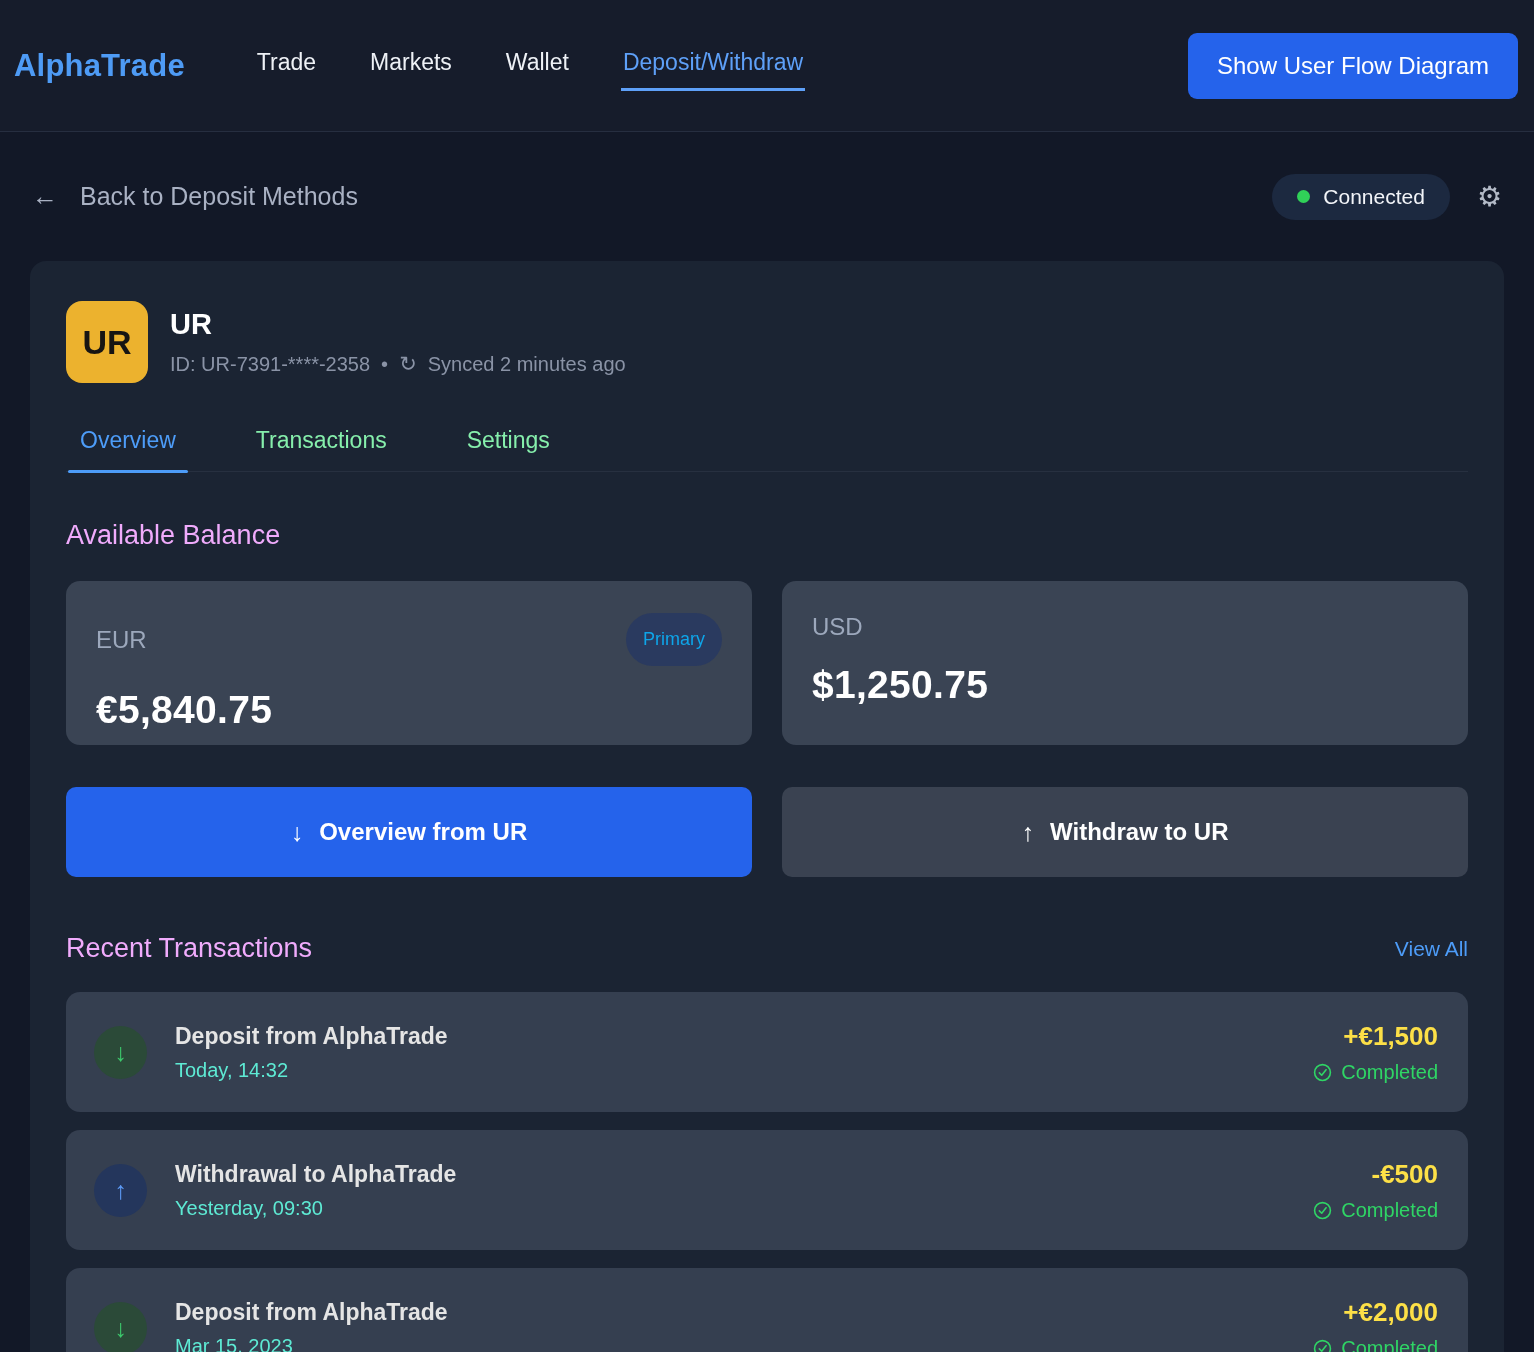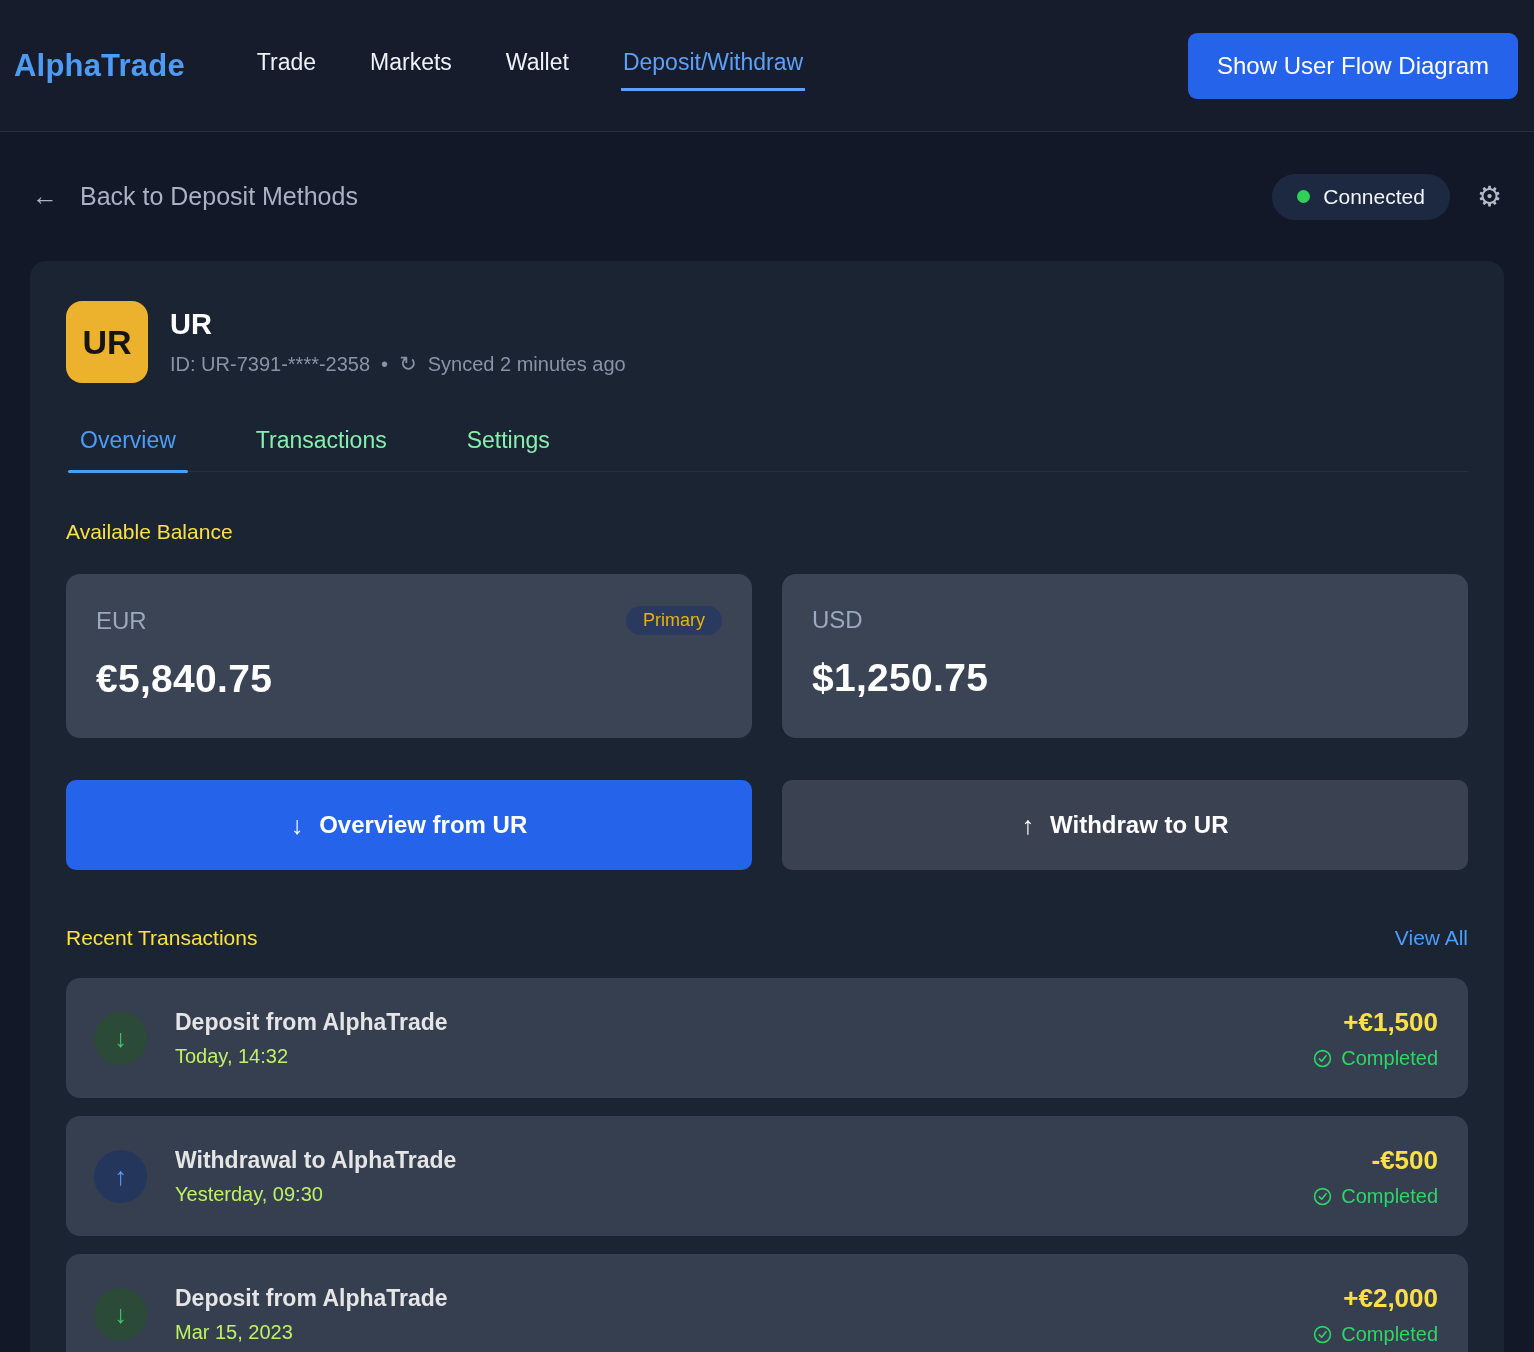--- a/index.html
+++ b/index.html
@@ -51,30 +51,30 @@
   .acct-name { font-size:29px; font-weight:700; color:#fff; }
   .acct-sub { margin-top:11px; font-size:20px; color:#8a93a6; display:flex; align-items:center; gap:11px; }
   .sync-icon { font-size:21px; }
 
   
   .tabs { margin-top:44px; display:flex; gap:56px; border-bottom:1px solid #273040; padding:0 2px; }
   .tab { font-size:23px; color:#86efac; padding:0 12px 17px; cursor:pointer; position:relative; }
   .tab.active { color:#4d9cf8; }
   .tab.active::after { content:""; position:absolute; left:0; right:0; bottom:-2px; height:3px; background:#4d9cf8; border-radius:2px; }
 
-  .section-label { margin-top:48px; font-size:21px; color:#fde047; }
+  .section-label { margin-top:48px; font-size:27px; color:#f0abfc; }
 
   
   .bal-grid { margin-top:30px; display:grid; grid-template-columns:1fr 1fr; gap:30px; }
   .bal-card { background:#3a4454; border-radius:14px; padding:32px 30px; height:164px; }
   .bal-top { display:flex; align-items:center; justify-content:space-between; }
   .bal-cur { font-size:24px; color:#9ca8bc; }
   .primary-badge {
-    background:#2a3a5f; color:#eab308; font-size:18px;
-    padding:4px 17px; border-radius:999px;
+    background:#2a3a5f; color:#0ea5e9; font-size:18px;
+    padding:16px 17px; border-radius:999px;
   }
   .bal-amt { margin-top:22px; font-size:39px; font-weight:700; color:#fff; letter-spacing:.3px; }
 
   
   .btn-grid { margin-top:42px; display:grid; grid-template-columns:1fr 1fr; gap:30px; }
   .action-btn {
     height:90px; border:none; border-radius:10px; cursor:pointer;
     font-family:inherit; font-size:24px; font-weight:600; color:#fff;
     display:flex; align-items:center; justify-content:center; gap:16px;
   }
@@ -91,21 +91,21 @@
     display:flex; align-items:center; justify-content:space-between; padding:0 30px 0 28px;
   }
   .tx-left { display:flex; align-items:center; gap:28px; }
   .tx-icon {
     width:53px; height:53px; border-radius:50%;
     display:flex; align-items:center; justify-content:center; font-size:25px;
   }
   .tx-icon.down { background:#2b4a38; color:#3cc96c; }
   .tx-icon.up { background:#24365c; color:#5d9bf6; }
   .tx-title { font-size:23px; font-weight:700; color:#e5e5e5; }
-  .tx-time { margin-top:9px; font-size:20px; color:#bef264; }
+  .tx-time { margin-top:9px; font-size:20px; color:#5eead4; }
   .tx-right { text-align:right; }
   .tx-amt { font-size:26px; font-weight:700; color:#fde047; }
   .tx-status { margin-top:9px; font-size:20px; color:#2fd565; display:flex; align-items:center; justify-content:flex-end; gap:9px; }
   .check-icon { width:19px; height:19px; }
 </style>
 </head>
 <body>
 
 <header class="topnav">
   <div class="logo">AlphaTrade</div>

